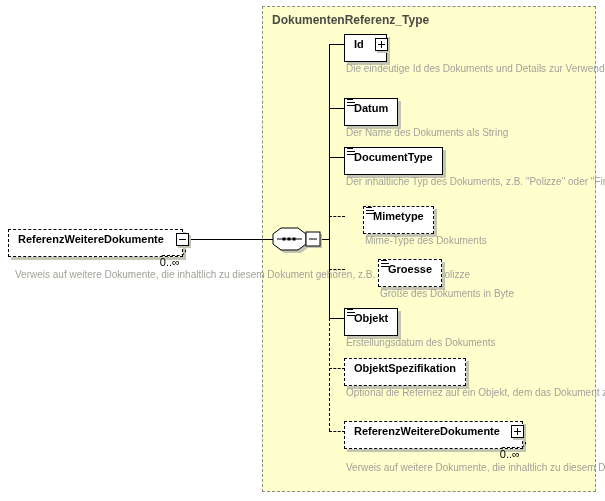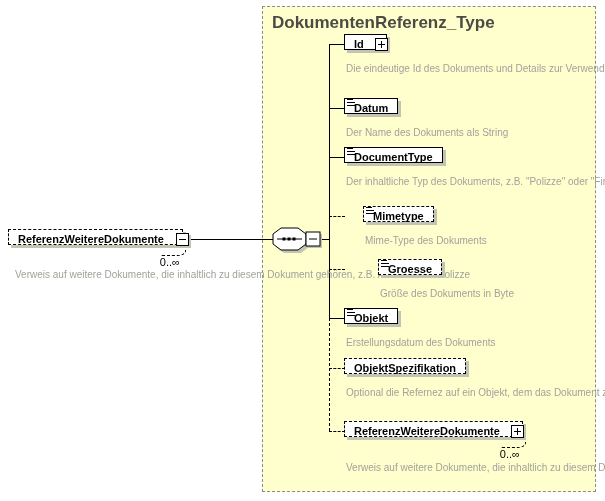--- a/index.html
+++ b/index.html
@@ -2,31 +2,31 @@
 <html><head>
 <meta charset="utf-8">
 <style>
   html,body{margin:0;padding:0;background:#fff;}
   .canvas{position:relative;width:605px;height:501px;background:#ffffff;overflow:hidden;
           font-family:"Liberation Sans","DejaVu Sans",sans-serif;}
 
   
   .type-container{position:absolute;left:262px;top:6px;width:334px;height:486px;
                   background:#FFFFCE;border:1px dashed #8c8c8c;box-sizing:border-box;z-index:0;}
-  .type-title{position:absolute;left:9px;top:6px;font-size:17px;font-weight:bold;color:#4b4b44;white-space:nowrap;}
+  .type-title{position:absolute;left:9px;top:6px;font-size:12px;font-weight:bold;color:#4b4b44;white-space:nowrap;}
 
   
   .hline{position:absolute;height:0;border-top:1px solid #000;z-index:1;}
   .hline.dash{border-top-style:dashed;}
   .vline{position:absolute;width:0;border-left:1px solid #000;z-index:1;}
   .vline.dash{border-left-style:dashed;}
 
   
   .node{position:absolute;z-index:2;}
-  .ebox{position:relative;display:inline-block;height:16px;line-height:18px;box-sizing:border-box;
+  .ebox{position:relative;display:inline-block;height:28px;line-height:18px;box-sizing:border-box;
         background:#fff;border:1px solid #000;padding:0 9px;font-size:11px;font-weight:bold;color:#000;
         white-space:nowrap;box-shadow:3px 3px 0 #c4c4b4;}
   .ebox.opt{border-style:dashed;}
   .ebox.haspm{padding-right:22px;}
 
   
   .pm{position:absolute;width:13px;height:13px;box-sizing:border-box;background:#fff;border:1px solid #000;
       box-shadow:2px 2px 0 #c4c4b4;top:3px;z-index:3;}
   .pm::before{content:"";position:absolute;left:2px;right:2px;top:5px;height:1px;background:#000;}
   .pm.plus::after{content:"";position:absolute;top:2px;bottom:2px;left:5px;width:1px;background:#000;}

